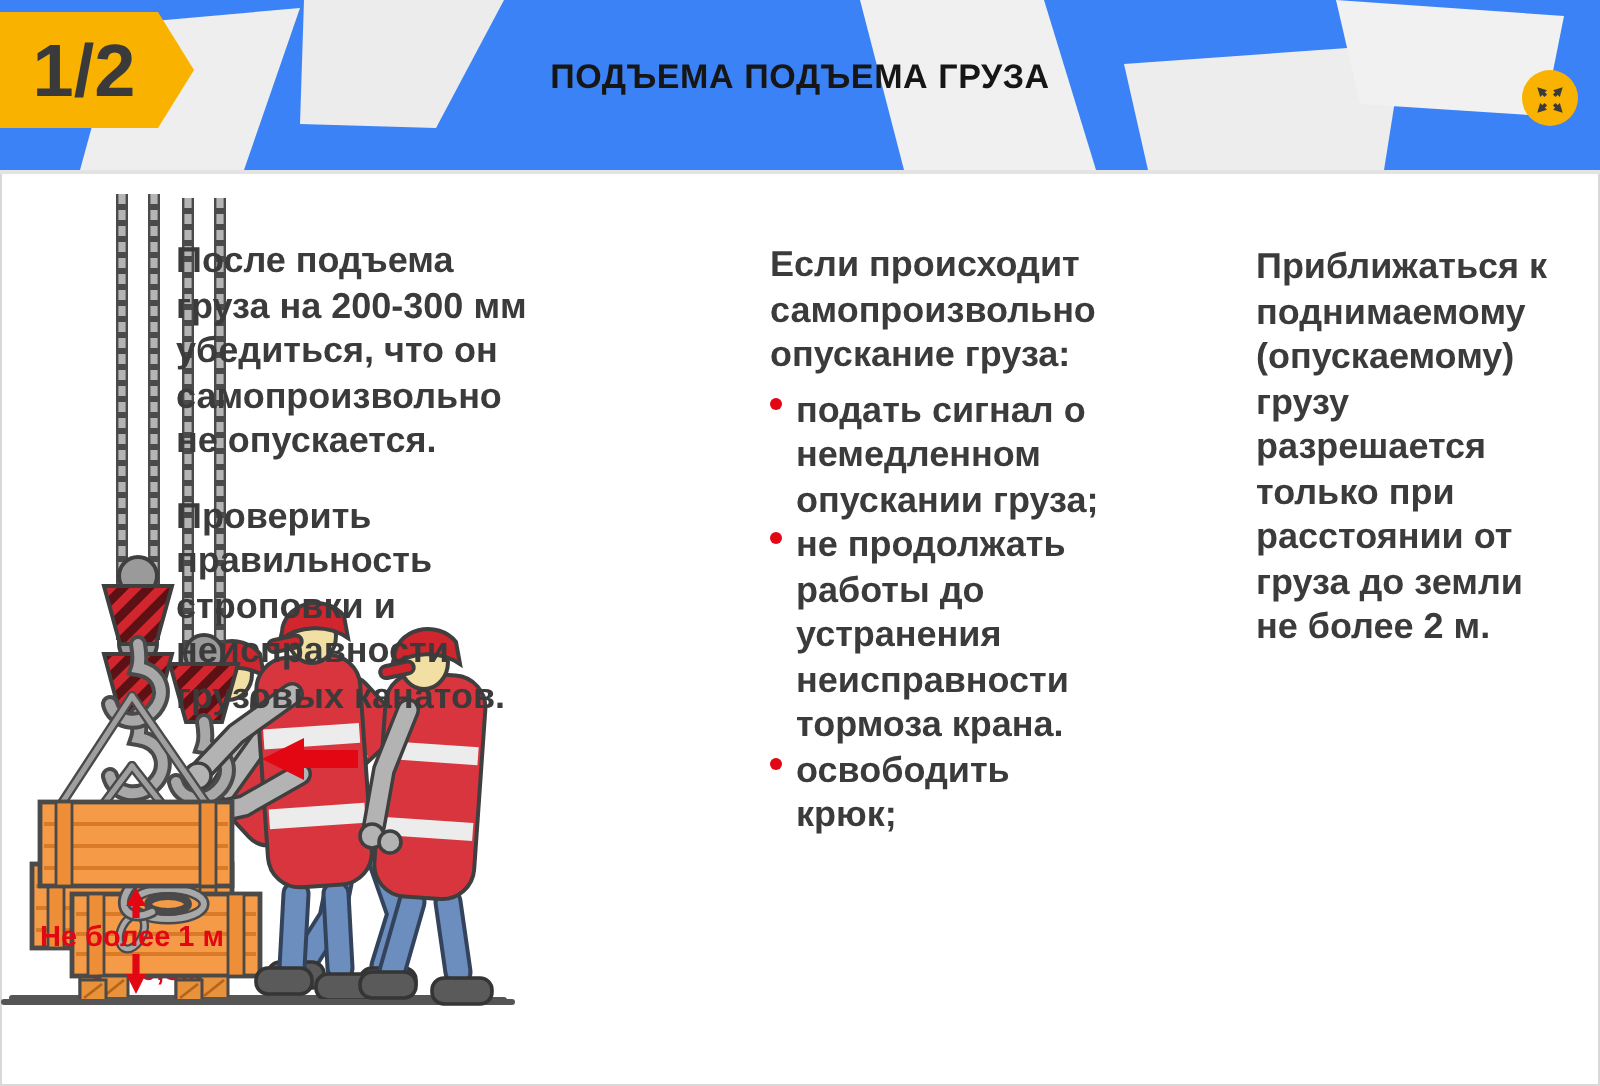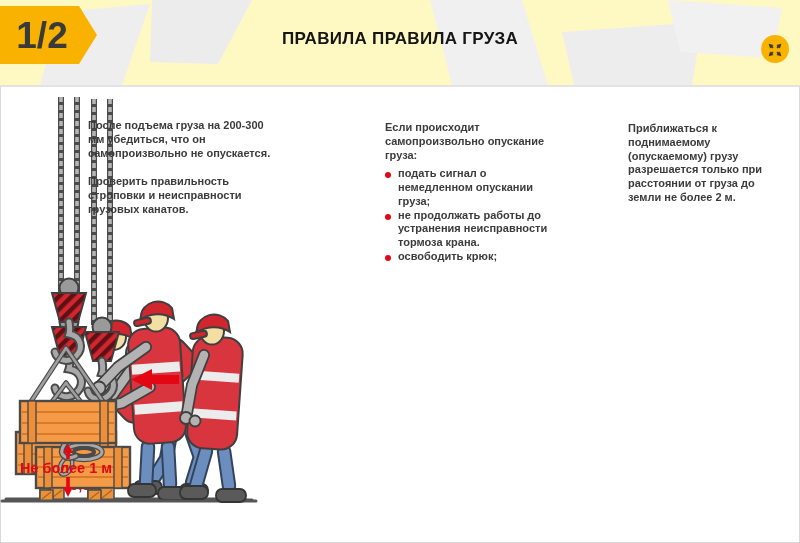--- a/index.html
+++ b/index.html
@@ -1,33 +1,33 @@
 <!DOCTYPE html>
 <html><head>
 <meta charset="utf-8">
 <style>
   html,body{margin:0;padding:0;background:#fff;}
   .slide{position:relative;width:800px;height:543px;overflow:hidden;background:#fff;
          font-family:"Liberation Sans",sans-serif;box-shadow:inset 0 0 0 1px #d9d9d9;}
   
-  .header{position:absolute;left:0;top:0;width:800px;height:85px;background:#fef9c3;
+  .header{position:absolute;left:0;top:0;width:800px;height:85px;background:#3b82f6;
           border-bottom:2px solid #e3e3e3;overflow:hidden;}
   .header-deco{position:absolute;left:0;top:0;}
   .badge{position:absolute;left:0;top:6px;}
   .badge text{font-family:"Liberation Sans",sans-serif;font-weight:bold;}
   .title{position:absolute;left:0;right:0;top:29px;text-align:center;
          font-size:17px;font-weight:bold;color:#161616;letter-spacing:.3px;}
   .fs-btn{position:absolute;left:761px;top:35px;width:28px;height:28px;border-radius:50%;
           background:#F9B200;border:none;padding:1px 0 0 0;cursor:pointer;
           display:flex;align-items:center;justify-content:center;}
   
   .stage{position:absolute;left:0;top:85px;width:800px;height:458px;}
   .illus{position:absolute;top:0;width:260px;height:430px;}
   #il1{left:0;} #il2{left:270;} #il3{left:540;}
-  .tblock{position:absolute;color:#3b3b3b;font-weight:bold;font-size:11px;line-height:1.25;}
+  .tblock{position:absolute;color:#3b3b3b;font-weight:bold;font-size:18px;line-height:1.25;}
   #t1{left:88px;top:34px;width:188px;}
   #t2{left:385px;top:36px;width:172px;}
   #t3{left:628px;top:37px;width:158px;}
   .tblock p{margin:0 0 15px 0;}
   .tblock p:last-child{margin-bottom:0;}
   .blist{list-style:none;margin:5px 0 0 0;padding:0;}
   .blist li{position:relative;padding-left:13px;}
   .blist li::before{content:"";position:absolute;left:0;top:5px;width:6px;height:6px;
                     border-radius:50%;background:#E30613;}
   
@@ -80,21 +80,21 @@
       <polygon points="60,12 150,4 122,85 40,85" fill="#eeeeee"></polygon>
       <polygon points="152,0 252,0 218,64 150,62" fill="#ececec"></polygon>
       <polygon points="430,0 522,0 548,85 452,85" fill="#f0f0f0"></polygon>
       <polygon points="562,32 702,22 692,85 574,85" fill="#ededed"></polygon>
       <polygon points="668,0 782,8 772,58 680,52" fill="#f1f1f1"></polygon>
     </svg>
     <svg class="badge" width="100" height="58" viewBox="0 0 100 58">
       <polygon points="0,0 79,0 97,29 79,58 0,58" fill="#F9B200"></polygon>
       <text x="42" y="42" text-anchor="middle" font-size="37" fill="#3a3a3a">1/2</text>
     </svg>
-    <div class="title">ПРАВИЛА ПРАВИЛА ГРУЗА</div>
+    <div class="title">ПОДЪЕМА ПОДЪЕМА ГРУЗА</div>
     <button class="fs-btn">
       <svg width="22" height="22" viewBox="0 0 26 26">
         <g fill="#3b3b3b" stroke="#3b3b3b" stroke-width="2.2">
           <line x1="10.5" y1="10.5" x2="8" y2="8"></line>
             <line x1="15.5" y1="10.5" x2="18" y2="8"></line>
           <line x1="10.5" y1="15.5" x2="8" y2="18"></line>
             <line x1="15.5" y1="15.5" x2="18" y2="18"></line>
         </g>
         <g fill="#3b3b3b" stroke="none">
           <polygon points="5.5,5.5 11.2,7.2 7.2,11.2"></polygon>

